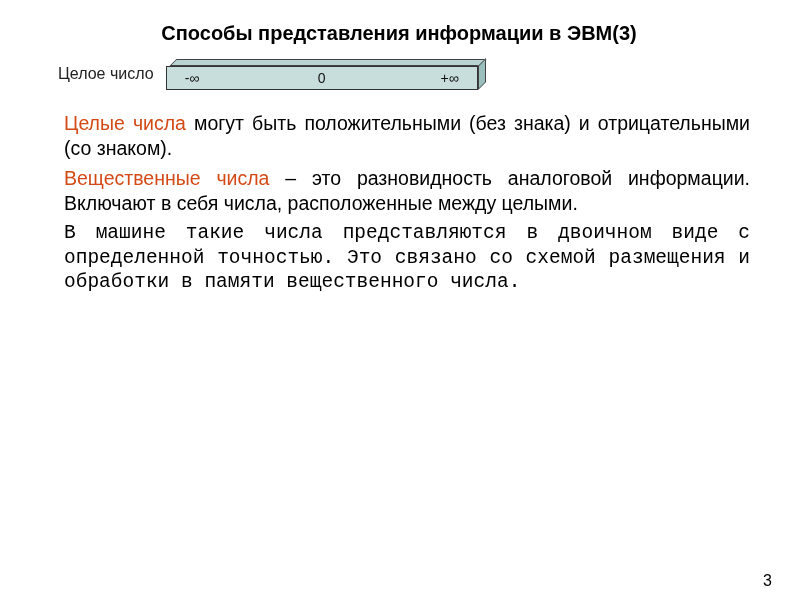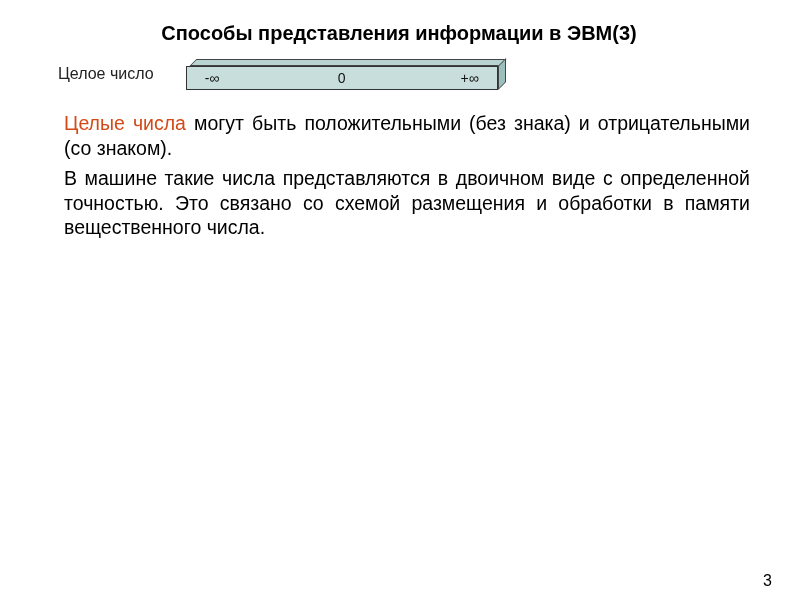--- a/index.html
+++ b/index.html
@@ -20,21 +20,21 @@
   }
   .title {
     text-align: center;
     font-weight: bold;
     font-size: 20px;
     margin: 2px 0 14px 0;
   }
   .figure-row {
     display: flex;
     align-items: center;
-    gap: 32px;
+    gap: 12px;
     margin-left: 10px;
     margin-bottom: 22px;
   }
   .int-label {
     font-size: 16px;
     color: #222;
   }
   .bar3d {
     position: relative;
     width: 310px;
@@ -120,17 +120,18 @@
       <div class="bar-front">
         <span>-∞</span>
         <span class="zero">0</span>
         <span>+∞</span>
       </div>
     </div>
   </div>
 
   <div class="body-text">
     <p><span class="red">Целые числа</span><span> могут быть положительными (без знака) и отрицательными (со знаком).</span></p>
-    <p style="text-indent:0;"> В машине такие числа представляются в двоичном виде с определенной точностью. Это связано со схемой размещения и обработки в памяти вещественного числа.</p>
+    <p style="text-indent:0;"><span class="red">Вещественные числа</span><span> – это разновидность аналоговой информации. Включают в себя числа, расположенные между целыми.</span></p>
+    <p style="text-indent:0;font-family:Liberation Mono, monospace;"> В машине такие числа представляются в двоичном виде с определенной точностью. Это связано со схемой размещения и обработки в памяти вещественного числа.</p>
   </div>
 
   <div class="pagenum">3</div>
 </div>
 
 </body></html>

